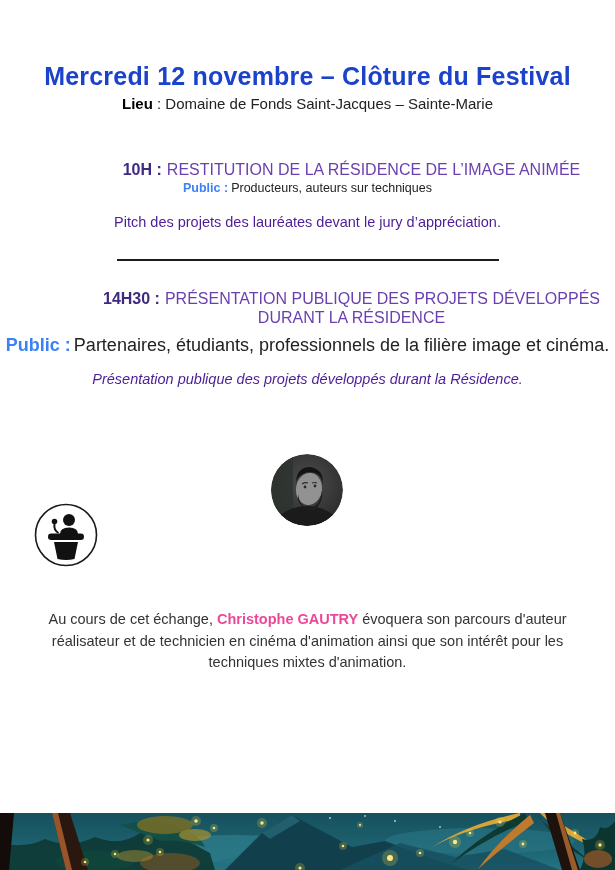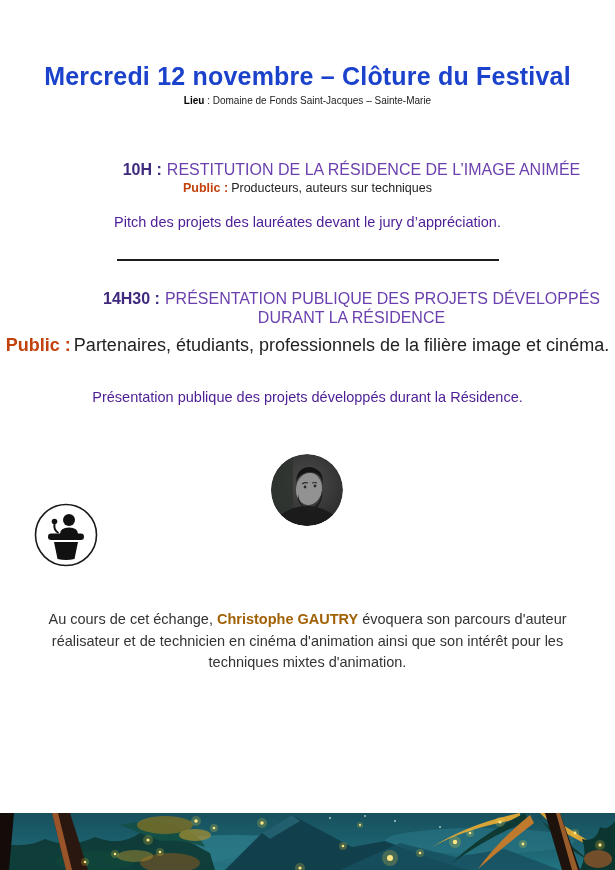--- a/index.html
+++ b/index.html
@@ -3,36 +3,36 @@
 <meta charset="utf-8">
 <style>
   html,body{margin:0;padding:0;background:#ffffff;}
   .page{
     position:relative;width:615px;height:870px;background:#ffffff;overflow:hidden;
     font-family:"Liberation Sans",sans-serif;color:#222;
   }
   .abs{position:absolute;left:0;width:100%;text-align:center;}
 
   .main-title{font-size:25px;font-weight:700;color:#1b42cb;letter-spacing:.2px;}
-  .location-line{font-size:10px;color:#222;}
+  .location-line{font-size:15px;color:#222;}
   .location-line .lbl{font-weight:700;color:#000;}
 
   .session-heading{font-size:16px;line-height:19px;color:#6a3fae;margin-left:44px;}
   .session-heading .time{font-weight:700;color:#3f2a7e;margin-right:5px;}
 
   .public-line{font-size:12.5px;color:#222;}
-  .public-line .lbl{font-weight:700;color:#c2410c;margin-right:3px;}
+  .public-line .lbl{font-weight:700;color:#3b82f6;margin-right:3px;}
   .public-line.small{font-size:18px;}
 
   .desc{font-size:14.5px;color:#4c1d95;}
 
   .divider{position:absolute;left:117px;width:382px;border-top:2px solid #1c1c1c;}
 
   .para{font-size:14.5px;line-height:21.5px;color:#333;left:42px;width:531px;}
-  .para .bold-name{font-weight:700;color:#a16207;}
+  .para .bold-name{font-weight:700;color:#ec4899;}
 
   .portrait{position:absolute;left:271px;top:454px;width:72px;height:72px;border-radius:50%;overflow:hidden;}
   .podium{position:absolute;left:34px;top:503px;width:64px;height:64px;}
 
   .footer-strip{position:absolute;left:0;top:813px;width:615px;height:57px;}
 </style>
 </head>
 <body>
 
 <div class="page">
@@ -52,21 +52,21 @@
 
   <div class="divider" style="top:259px;"></div>
 
   <div class="abs session-heading" style="top:289px;">
     <span class="time">14H30 :</span><span>PRÉSENTATION PUBLIQUE DES PROJETS DÉVELOPPÉS</span><br>
     <span>DURANT LA RÉSIDENCE</span>
   </div>
   <div class="abs public-line small" style="top:335px;">
     <span class="lbl">Public :</span><span>Partenaires, étudiants, professionnels de la filière image et cinéma.</span>
   </div>
-  <div class="abs desc" style="top:389px;">Présentation publique des projets développés durant la Résidence.</div>
+  <div class="abs desc" style="top:371px;font-style:italic;">Présentation publique des projets développés durant la Résidence.</div>
 
   <div class="portrait">
     <svg width="72" height="72" viewBox="0 0 72 72">
       <defs>
         <radialGradient id="pbg" cx="50%" cy="40%" r="75%">
           <stop offset="0%" stop-color="#4d4d4d"></stop>
           <stop offset="100%" stop-color="#242424"></stop>
         </radialGradient>
         <clipPath id="pclip">
             <circle cx="36" cy="36" r="36"></circle>

